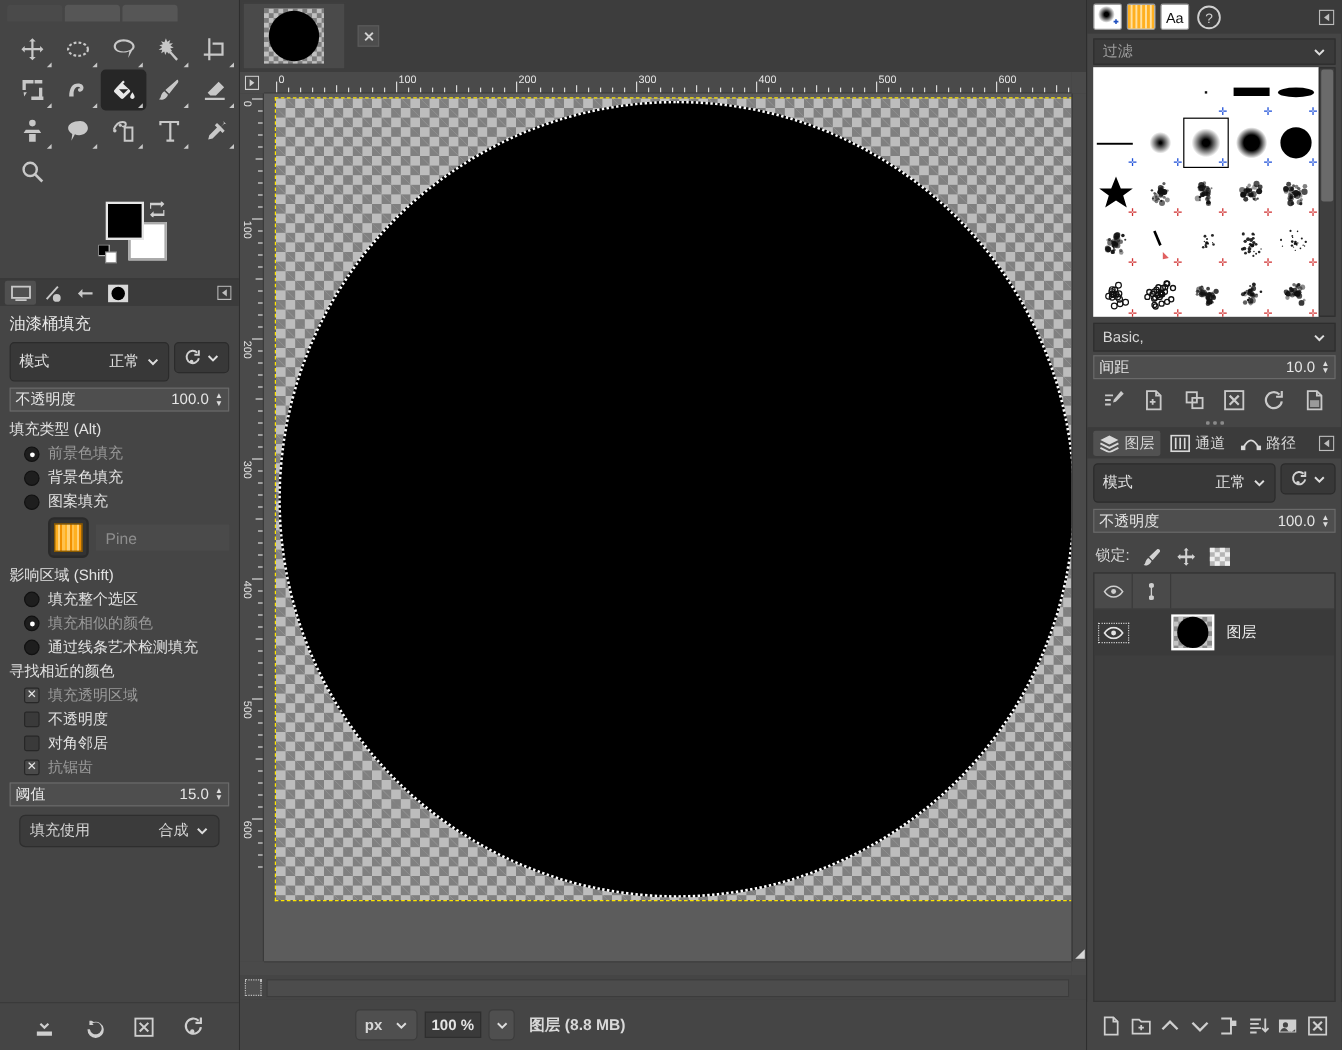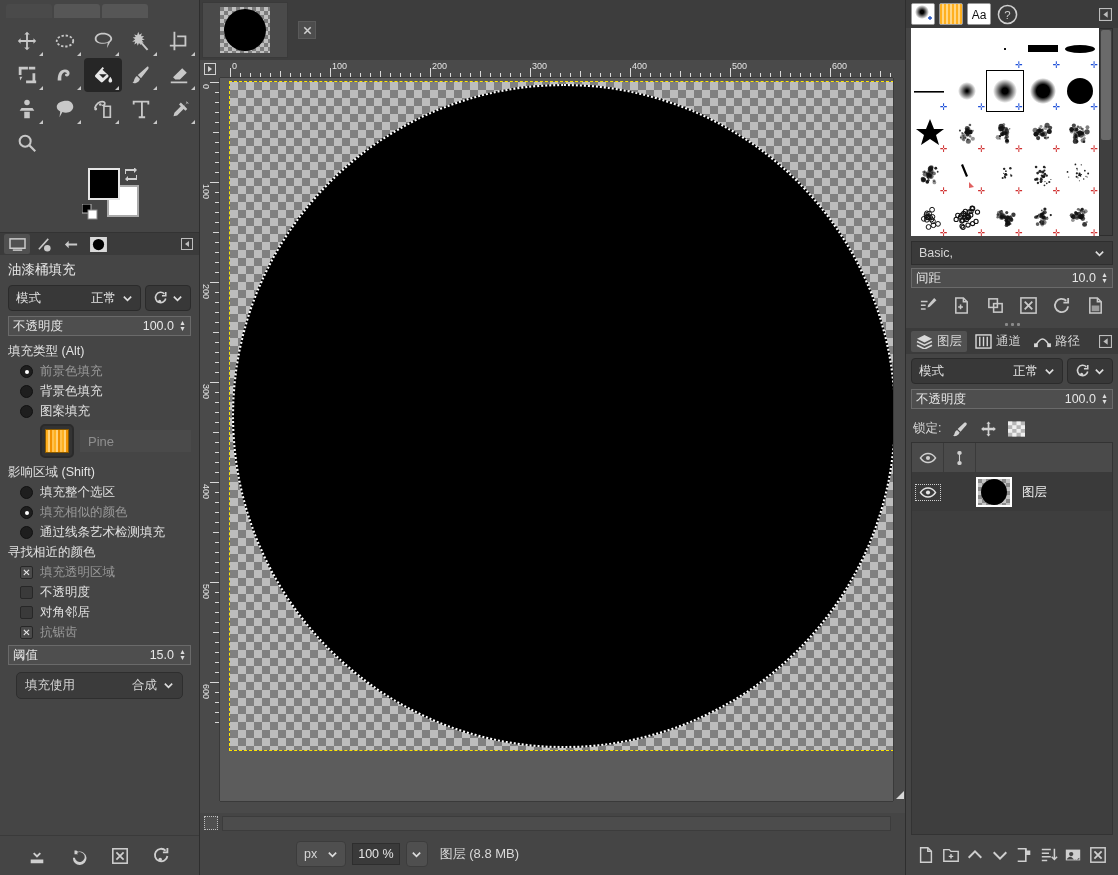--- a/index.html
+++ b/index.html
@@ -59,21 +59,21 @@
   .odt.sel { background:#505050; }
   .odt svg { fill:#c9c9c9; }
   .odt-menu { position:absolute; right:6px; color:#bdbdbd; }
 
   .opt-body { flex:1; padding:6px 8px; overflow:hidden; }
   .opt-title { font-size:13.5px; color:#e9e9e9; margin-bottom:6px; }
 
   .row-mode { display:flex; gap:4px; margin-bottom:5px; }
   .combo {
     background:#383838; border:1px solid #2b2b2b; border-radius:4px;
-    height:26px; display:flex; align-items:center; padding:0 7px; gap:6px; flex:1;
+    height:33px; display:flex; align-items:center; padding:0 7px; gap:6px; flex:1;
     color:#e0e0e0; font-size:12.5px;
   }
   .combo .lbl { flex:1; }
   .combo .val { color:#e3e3e3; }
   .chev { width:11px; height:11px; }
   .btn-reset { width:46px; height:26px; background:#383838; border:1px solid #2b2b2b; border-radius:4px;
     display:flex; align-items:center; justify-content:center; gap:3px; }
 
   .spin {
     height:20px; background:#4e4e4e; border:1px solid #6a6a6a; display:flex; align-items:center;
@@ -144,21 +144,21 @@
     background:#000; border:2px dotted #ffffff; }
   .ruler-corner2 { background:#4a4a4a; }
   .hscroll { background:#4a4a4a; border-top:1px solid #3a3a3a; }
   .vscroll { background:#4a4a4a; border-left:1px solid #3a3a3a; position:relative; }
   .vscroll .nav { position:absolute; bottom:0; left:0; width:12px; height:12px; }
 
   .qmask-row { height:20px; background:#454545; display:flex; align-items:center; gap:4px; padding-left:4px; }
   .qmask { width:14px; height:14px; border:1px dotted #bdbdbd; background:#505050; }
   .qmask-bar { flex:1; height:15px; background:#4c4c4c; border:1px solid #3c3c3c; margin-right:14px; }
 
-  .statusbar { height:42px; background:#454545; display:flex; align-items:center; padding-left:96px; gap:6px; }
+  .statusbar { height:42px; background:#454545; display:flex; align-items:center; padding-left:96px; gap:6px;font-weight:bold; }
   .unit-combo { background:#4f4f4f; border:1px solid #3c3c3c; border-radius:4px; height:26px;
      display:flex; align-items:center; padding:0 7px; gap:10px; font-size:12.5px; }
   .zoom-entry { background:#3a3a3a; border:1px solid #2e2e2e; height:22px; display:flex; align-items:center;
      padding:0 5px; font-size:12.5px; color:#e4e4e4; }
   .zoom-btn { background:#4f4f4f; border:1px solid #3c3c3c; border-radius:4px; width:22px; height:26px;
      display:flex; align-items:center; justify-content:center; }
   .status-text { font-size:13px; color:#d9d9d9; margin-left:6px; }
 
   
   .rightdock { width:213px; background:#454545; display:flex; flex-direction:column; border-left:1px solid #2e2e2e; }
@@ -775,20 +775,26 @@
             </svg>
         </div>
         <div class="odt-menu">
           <svg width="13" height="13" viewBox="0 0 12 12">
               <rect x="0.5" y="0.5" width="11" height="11" fill="none" stroke="#bdbdbd"></rect>
               <path d="M8 3L4 6l4 3z" fill="#bdbdbd"></path>
             </svg>
         </div>
       </div>
 
+      <div class="filter-row">
+        <span style="flex:1">过滤</span>
+        <svg class="chev" viewBox="0 0 12 12">
+            <path d="M2 4l4 4 4-4" fill="none" stroke="#ddd" stroke-width="1.8"></path>
+          </svg>
+      </div>
 
 
       <div class="brush-grid-wrap">
         <div class="brush-grid" id="brushGrid">
             <div class="bcell">
               <svg width="36" height="34" viewBox="0 0 36 34"></svg>
             </div>
             <div class="bcell">
               <svg width="36" height="34" viewBox="0 0 36 34"></svg>
             </div>

